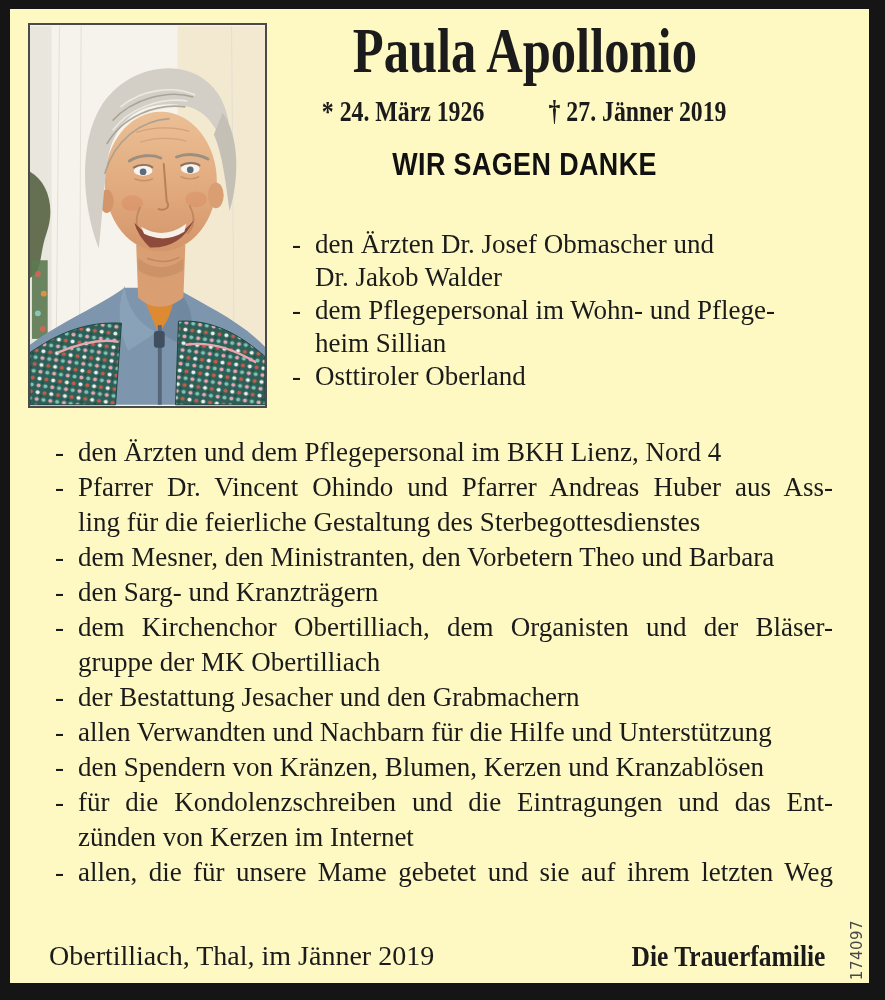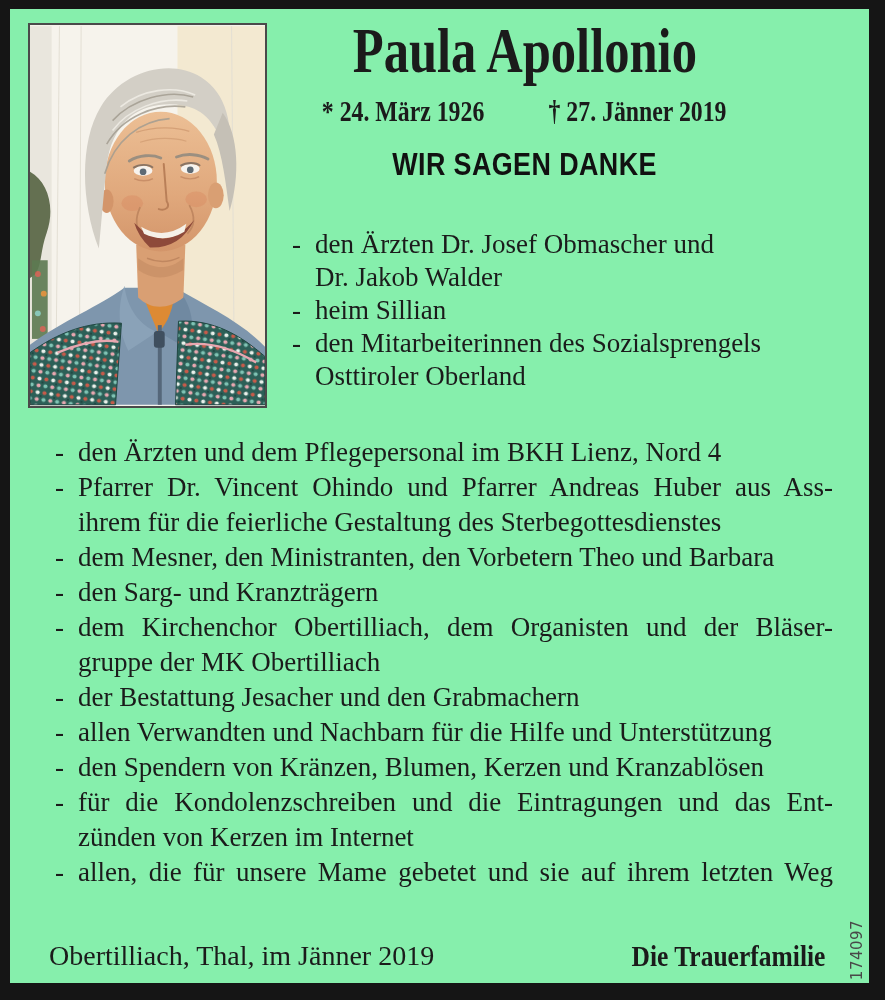--- a/index.html
+++ b/index.html
@@ -1,18 +1,18 @@
 <!DOCTYPE html>
 <html lang="de"><head>
 <meta charset="utf-8">
 <style>
   html,body { margin:0; padding:0; background:#e8e8e8; }
   .sheet {
     position:relative; width:885px; height:1000px; margin:0 auto;
-    background:#86efac; box-sizing:border-box;
+    background:#fef9c3; box-sizing:border-box;
     border-style:solid; border-color:#151515;
     border-width:9px 16px 17px 10px;
     font-family:"Liberation Serif", serif; color:#1b1b1b;
     overflow:hidden;
   }
   .inner { position:absolute; inset:0; }
 
   
   .photo {
     position:absolute; left:18px; top:14px; width:239px; height:385px;
@@ -197,38 +197,38 @@
     </div>
 
     <div class="col-list">
       <div class="item">
         <span class="dash">-</span>
         <div class="line">den Ärzten Dr. Josef Obmascher und</div>
         <div class="line">Dr. Jakob Walder</div>
       </div>
       <div class="item">
         <span class="dash">-</span>
+        <div class="line">dem Pflegepersonal im Wohn- und Pflege-</div>
         <div class="line">heim Sillian</div>
       </div>
       <div class="item">
         <span class="dash">-</span>
-        <div class="line">den Mitarbeiterinnen des Sozialsprengels</div>
         <div class="line">Osttiroler Oberland</div>
       </div>
     </div>
 
     <div class="full-list">
       <div class="item">
         <span class="dash">-</span>
         <div class="line">den Ärzten und dem Pflegepersonal im BKH Lienz, Nord 4</div>
       </div>
       <div class="item">
         <span class="dash">-</span>
         <div class="line j">Pfarrer Dr. Vincent Ohindo und Pfarrer Andreas Huber aus Ass-</div>
-        <div class="line">ihrem für die feierliche Gestaltung des Sterbegottesdienstes</div>
+        <div class="line">ling für die feierliche Gestaltung des Sterbegottesdienstes</div>
       </div>
       <div class="item">
         <span class="dash">-</span>
         <div class="line">dem Mesner, den Ministranten, den Vorbetern Theo und Barbara</div>
       </div>
       <div class="item">
         <span class="dash">-</span>
         <div class="line">den Sarg- und Kranzträgern</div>
       </div>
       <div class="item">

